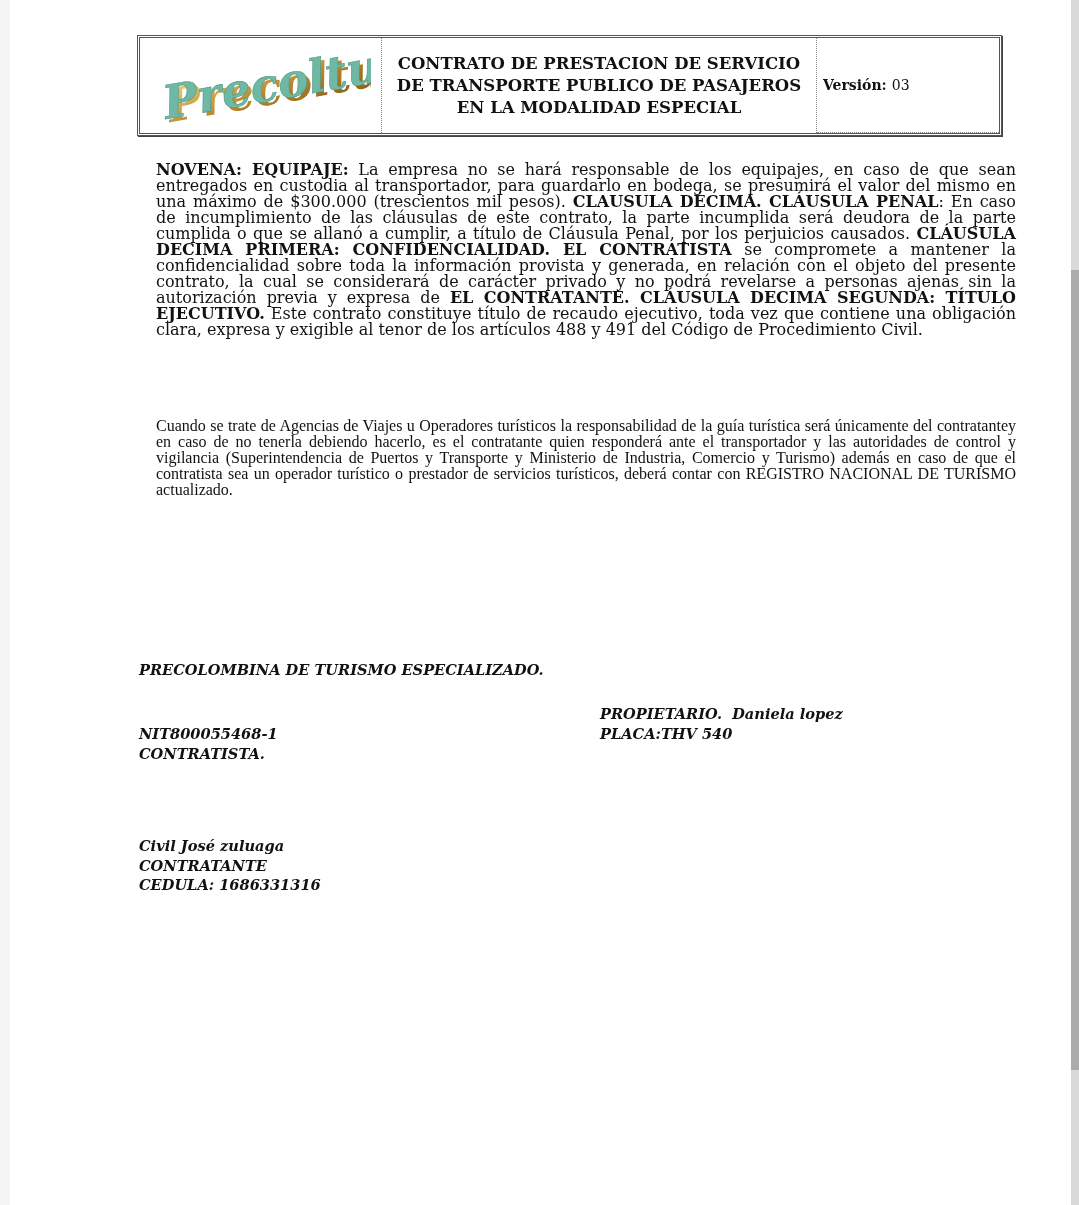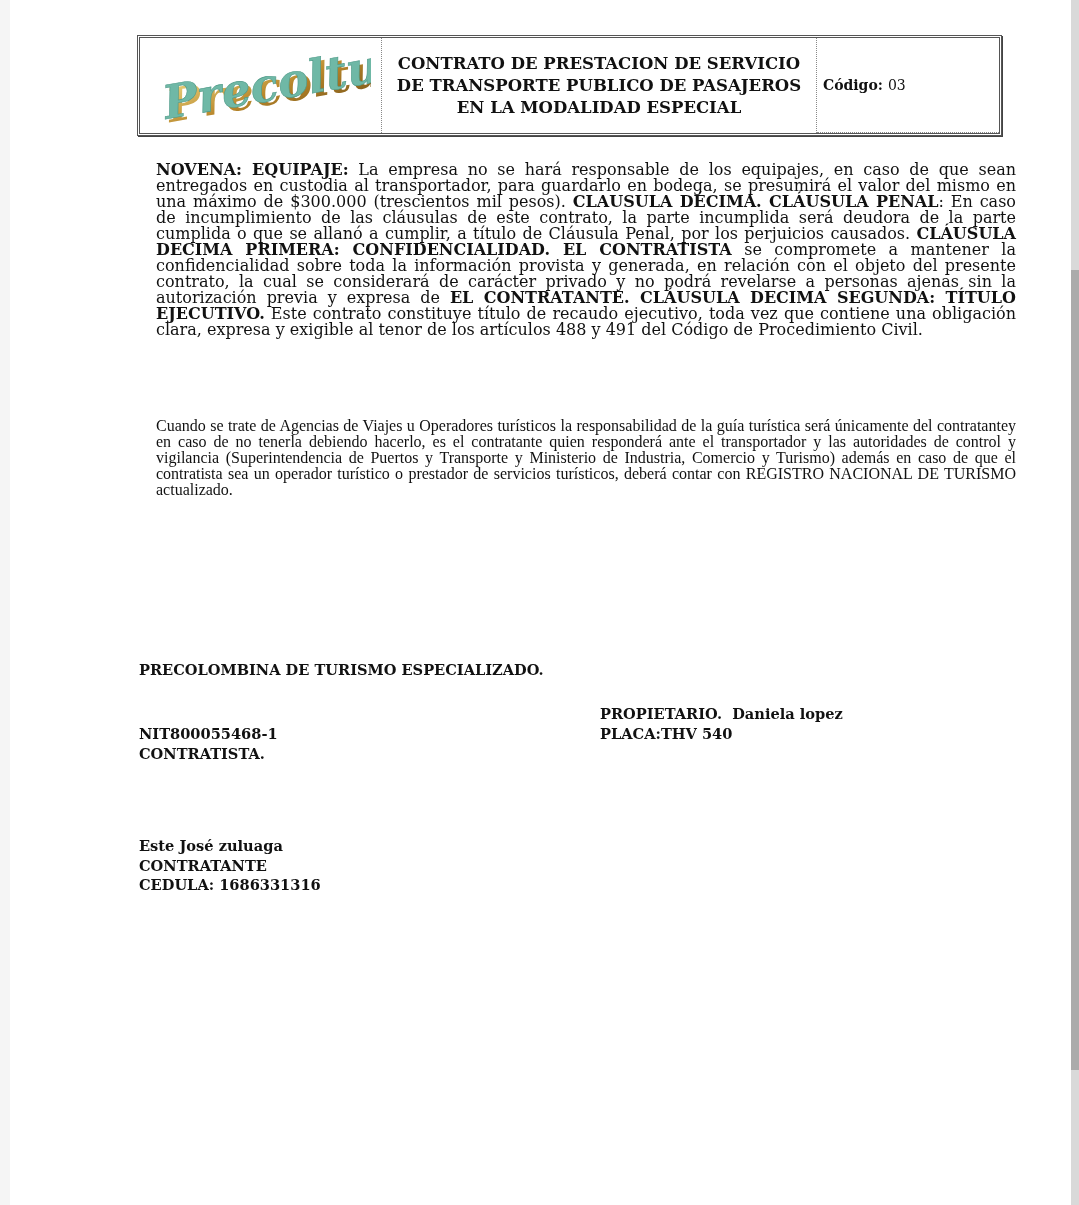--- a/index.html
+++ b/index.html
@@ -47,21 +47,21 @@
   }
   .p1 { top:162px; }
   .p2 { top:418px;font-family:Liberation Serif, serif; }
   .content p { margin:0; }
 
   .sig { position:absolute; font-weight:bold; font-size:14.6px; line-height:19.6px; }
   .sig-company { left:139px; top:660px; }
   .sig-nit { left:139px; top:724px; }
   .sig-owner { left:600px; top:704px; text-align:left; }
   .sig-client { left:139px; top:836px; }
-  .sig div { white-space:pre; }
+  .sig div { white-space:pre;font-style:italic; }
 </style>
 </head>
 <body>
 
 <div class="gutter-left"></div>
 
 <div class="hdr">
   <div class="hdr-logo">
     <svg width="220" height="80" viewBox="0 0 220 80">
       <defs>
@@ -79,21 +79,21 @@
   </div>
   <div class="hdr-title">
     <div>
       <div>CONTRATO DE PRESTACION DE SERVICIO</div>
       <div>DE TRANSPORTE PUBLICO DE PASAJEROS</div>
       <div>EN LA MODALIDAD ESPECIAL</div>
     </div>
   </div>
   <div class="hdr-meta">
     <div class="cell">
-      <b>Código:</b>
+      <b>Versión:</b>
       <span>03</span>
     </div>
   </div>
 </div>
 
 <div class="content p1">
   <p id="para1"><b>NOVENA: EQUIPAJE:</b> La empresa no se hará responsable de los equipajes, en caso de que sean entregados en custodia al transportador, para guardarlo en bodega, se presumirá el valor del mismo en una máximo de $300.000 (trescientos mil pesos). <b>CLAUSULA DÉCIMA. CLÁUSULA PENAL</b>: En caso de incumplimiento de las cláusulas de este contrato, la parte incumplida será deudora de la parte cumplida o que se allanó a cumplir, a título de Cláusula Penal, por los perjuicios causados. <b>CLÁUSULA DECIMA PRIMERA: CONFIDENCIALIDAD. EL CONTRATISTA</b> se compromete a mantener la confidencialidad sobre toda la información provista y generada, en relación con el objeto del presente contrato, la cual se considerará de carácter privado y no podrá revelarse a personas ajenas sin la autorización previa y expresa de <b>EL CONTRATANTE. CLÁUSULA DECIMA SEGUNDA: TÍTULO EJECUTIVO.</b> Este contrato constituye título de recaudo ejecutivo, toda vez que contiene una obligación clara, expresa y exigible al tenor de los artículos 488 y 491 del Código de Procedimiento Civil.</p>
 </div>
 
 <div class="content p2">
@@ -108,19 +108,19 @@
   <div>PROPIETARIO.  Daniela lopez</div>
   <div>PLACA:THV 540</div>
 </div>
 
 <div class="sig sig-nit">
   <div>NIT800055468-1</div>
   <div>CONTRATISTA.</div>
 </div>
 
 <div class="sig sig-client">
-  <div>Este José zuluaga</div>
+  <div>Civil José zuluaga</div>
   <div>CONTRATANTE</div>
   <div>CEDULA: 1686331316</div>
 </div>
 
 <div class="scroll-track"></div>
 <div class="scroll-thumb"></div>
 
 </body></html>

